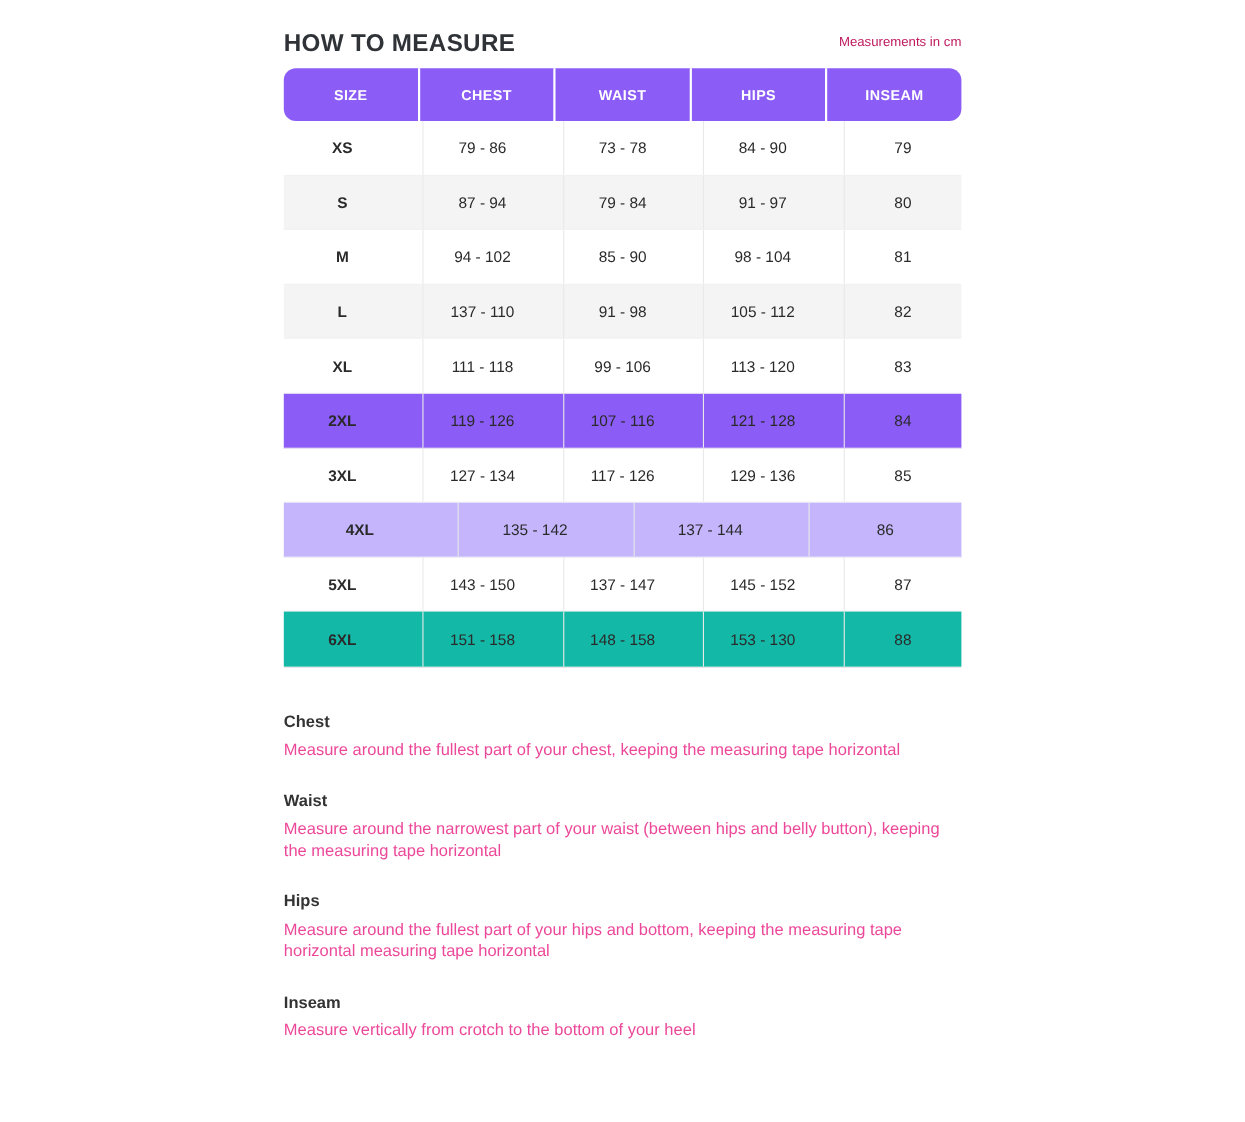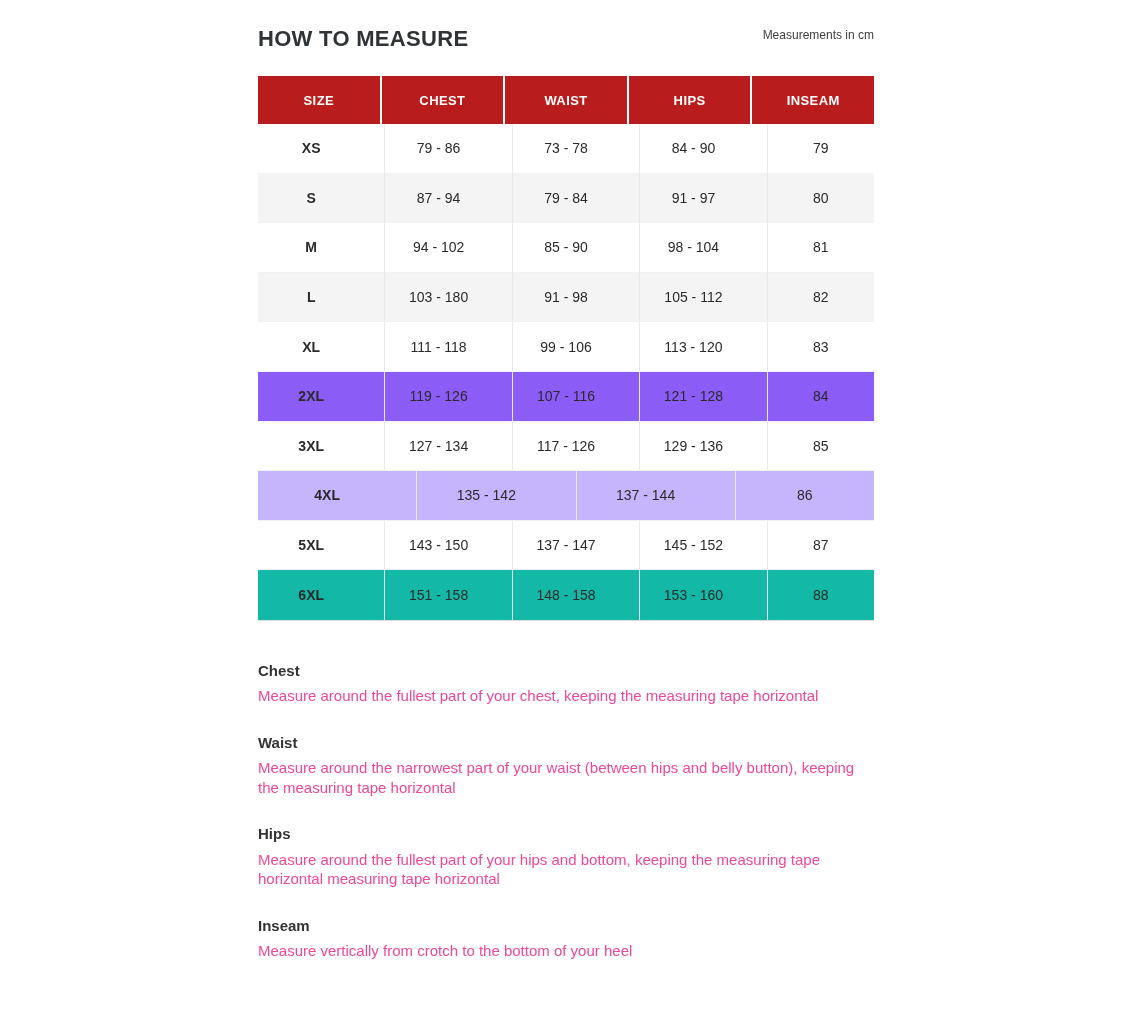--- a/index.html
+++ b/index.html
@@ -14,33 +14,33 @@
   }
   .content {
     position: absolute;
     left: 258px;
     top: 28px;
     width: 616px;
   }
   .title-bar {
     display: flex;
     justify-content: space-between;
-    align-items: flex-start;
-    margin-bottom: 26px;
+    align-items: center;
+    margin-bottom: 12px;
   }
   .page-title {
     font-size: 22px;
     font-weight: bold;
     color: #2f3337;
     letter-spacing: 0.3px;
     line-height: 1;
   }
   .unit-note {
     font-size: 12px;
-    color: #404040;
+    color: #be185d;
     padding-bottom: 2px;
     padding-left: 36px;
   }
   .size-table {
     width: 100%;
     border-bottom: 1px solid #dddddd;
   }
   .thead {
     display: flex;
     height: 48px;
@@ -97,21 +97,21 @@
 <body>
 
 <div class="content">
 
   <div class="title-bar">
     <div class="page-title">HOW TO MEASURE</div>
     <div class="unit-note">Measurements in cm</div>
   </div>
 
   <div class="size-table">
-    <div class="thead" style="background: #b91c1c;">
+    <div class="thead" style="background: #8b5cf6; border-radius: 11px;">
       <div class="hcell" style="color: rgb(255, 255, 255);">SIZE</div>
       <div class="hcell" style="color: rgb(255, 255, 255);">CHEST</div>
       <div class="hcell" style="color: rgb(255, 255, 255);">WAIST</div>
       <div class="hcell" style="color: rgb(255, 255, 255);">HIPS</div>
       <div class="hcell" style="color: rgb(255, 255, 255);">INSEAM</div>
     </div>
 
     <div class="trow">
       <div class="tcell size-col">XS</div>
       <div class="tcell">79 - 86</div>
@@ -128,21 +128,21 @@
     </div>
     <div class="trow">
       <div class="tcell size-col">M</div>
       <div class="tcell">94 - 102</div>
       <div class="tcell">85 - 90</div>
       <div class="tcell">98 - 104</div>
       <div class="tcell">81</div>
     </div>
     <div class="trow alt" style="background: rgb(244, 244, 244);">
       <div class="tcell size-col">L</div>
-      <div class="tcell">103 - 180</div>
+      <div class="tcell">137 - 110</div>
       <div class="tcell">91 - 98</div>
       <div class="tcell">105 - 112</div>
       <div class="tcell">82</div>
     </div>
     <div class="trow">
       <div class="tcell size-col">XL</div>
       <div class="tcell">111 - 118</div>
       <div class="tcell">99 - 106</div>
       <div class="tcell">113 - 120</div>
       <div class="tcell">83</div>
@@ -171,21 +171,21 @@
       <div class="tcell size-col">5XL</div>
       <div class="tcell">143 - 150</div>
       <div class="tcell">137 - 147</div>
       <div class="tcell">145 - 152</div>
       <div class="tcell">87</div>
     </div>
     <div class="trow alt" style="background: #14b8a6;">
       <div class="tcell size-col">6XL</div>
       <div class="tcell">151 - 158</div>
       <div class="tcell">148 - 158</div>
-      <div class="tcell">153 - 160</div>
+      <div class="tcell">153 - 130</div>
       <div class="tcell">88</div>
     </div>
   </div>
 
   <div class="sections">
     <div class="section">
       <h3 class="section-heading">Chest</h3>
       <p class="section-text">Measure around the fullest part of your chest, keeping the measuring tape horizontal</p>
     </div>
     <div class="section">

